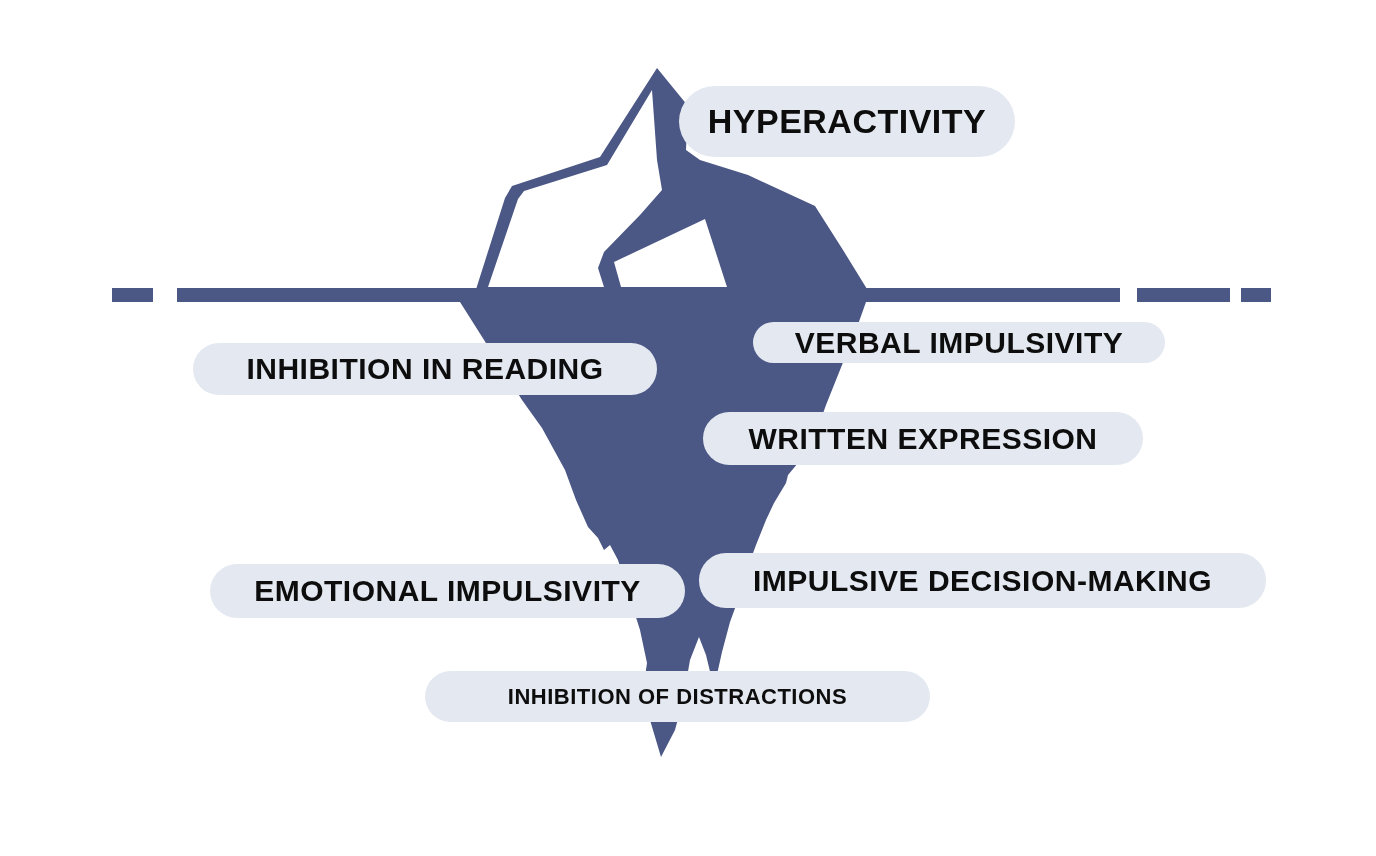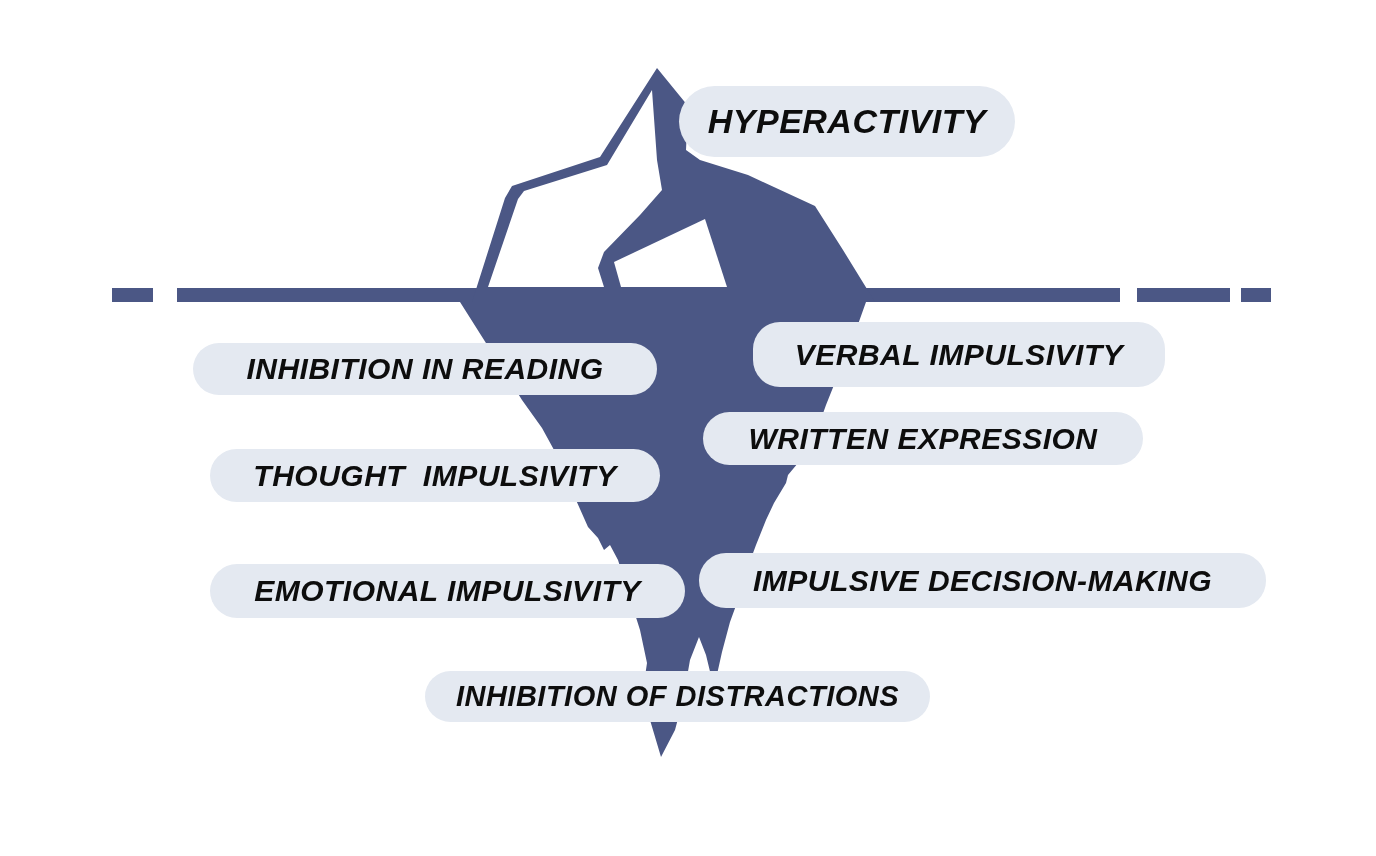--- a/index.html
+++ b/index.html
@@ -14,31 +14,30 @@
   .pill{
     position:absolute;
     display:flex;align-items:center;justify-content:center;
     background:#e4e9f1;
     color:#0d0d0d;
     font-weight:bold;
     letter-spacing:0.5px;
     white-space:pre;
     border-radius:27px;
     font-size:30px;
-    font-style:italic;
   }
   
   .pill-hyperactivity{left:679px;top:86px;width:336px;height:71px;border-radius:36px;font-size:34px;}
   .pill-reading     {left:193px;top:343px;width:464px;height:52px;}
-  .pill-verbal      {left:753px;top:322px;width:412px;height:65px;}
+  .pill-verbal      {left:753px;top:322px;width:412px;height:41px;}
   .pill-written     {left:703px;top:412px;width:440px;height:53px;text-align:center;}
   .pill-thought     {left:210px;top:449px;width:450px;height:53px;}
   .pill-decision    {left:699px;top:523px;width:567px;height:55px;margin-top:30px;}
   .pill-emotional   {left:210px;top:564px;width:475px;height:54px;}
-  .pill-inhibition  {left:425px;top:671px;width:505px;height:51px;font-size:29px;}
+  .pill-inhibition  {left:425px;top:671px;width:505px;height:51px;font-size:22px;}
 </style>
 </head>
 <body>
 
 <div class="stage">
 
   <svg class="iceberg-svg" viewBox="0 0 1376 856">
 
     <rect x="112" y="288" width="41" height="14" fill="#4b5785"></rect>
     <rect x="177" y="288" width="943" height="14" fill="#4b5785"></rect>
@@ -50,18 +49,17 @@
     <polygon points="488,287 518,199 524,191 607,165 652,90 657,160 662,190 640,215 604,252 598,268 604,287" fill="#ffffff"></polygon>
     <polygon points="614,262 705,219 727,287 621,287" fill="#ffffff"></polygon>
 
     <polygon points="460,302 866,302 856,330 838,375 826,405 816,433 803,457 788,475 786,483 774,503 766,520 756,545 746,572 738,600 730,622 722,652 714,688 706,655 699,637 690,660 683,700 675,730 661,757 650,720 643,690 647,663 640,630 628,592 618,560 610,545 604,550 598,538 588,527 576,500 565,470 542,428 522,400" fill="#4b5785"></polygon>
   </svg>
 
   <div class="pill pill-hyperactivity">HYPERACTIVITY</div>
   <div class="pill pill-reading">INHIBITION IN READING</div>
   <div class="pill pill-verbal">VERBAL IMPULSIVITY</div>
   <div class="pill pill-written">WRITTEN EXPRESSION</div>
-  <div class="pill pill-thought">THOUGHT  IMPULSIVITY</div>
   <div class="pill pill-decision">IMPULSIVE DECISION-MAKING</div>
   <div class="pill pill-emotional">EMOTIONAL IMPULSIVITY</div>
   <div class="pill pill-inhibition">INHIBITION OF DISTRACTIONS</div>
 
 </div>
 
 </body></html>

